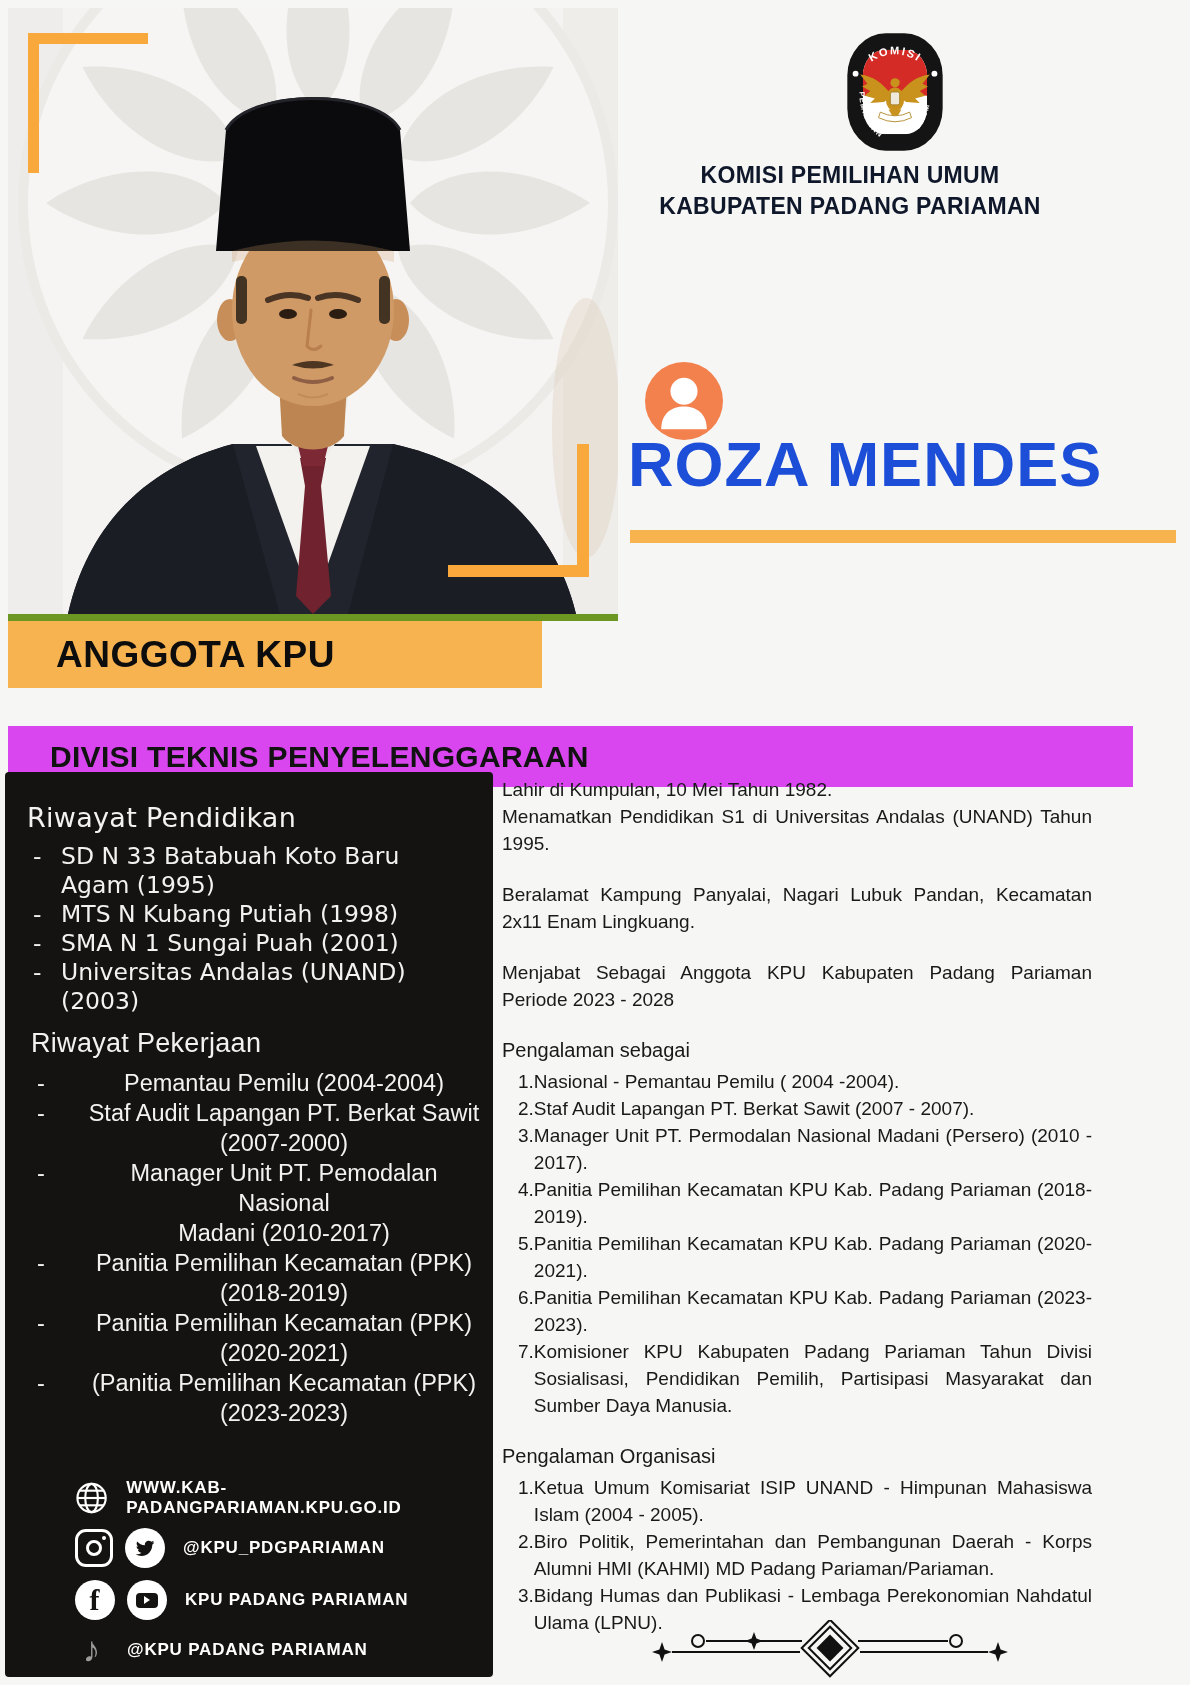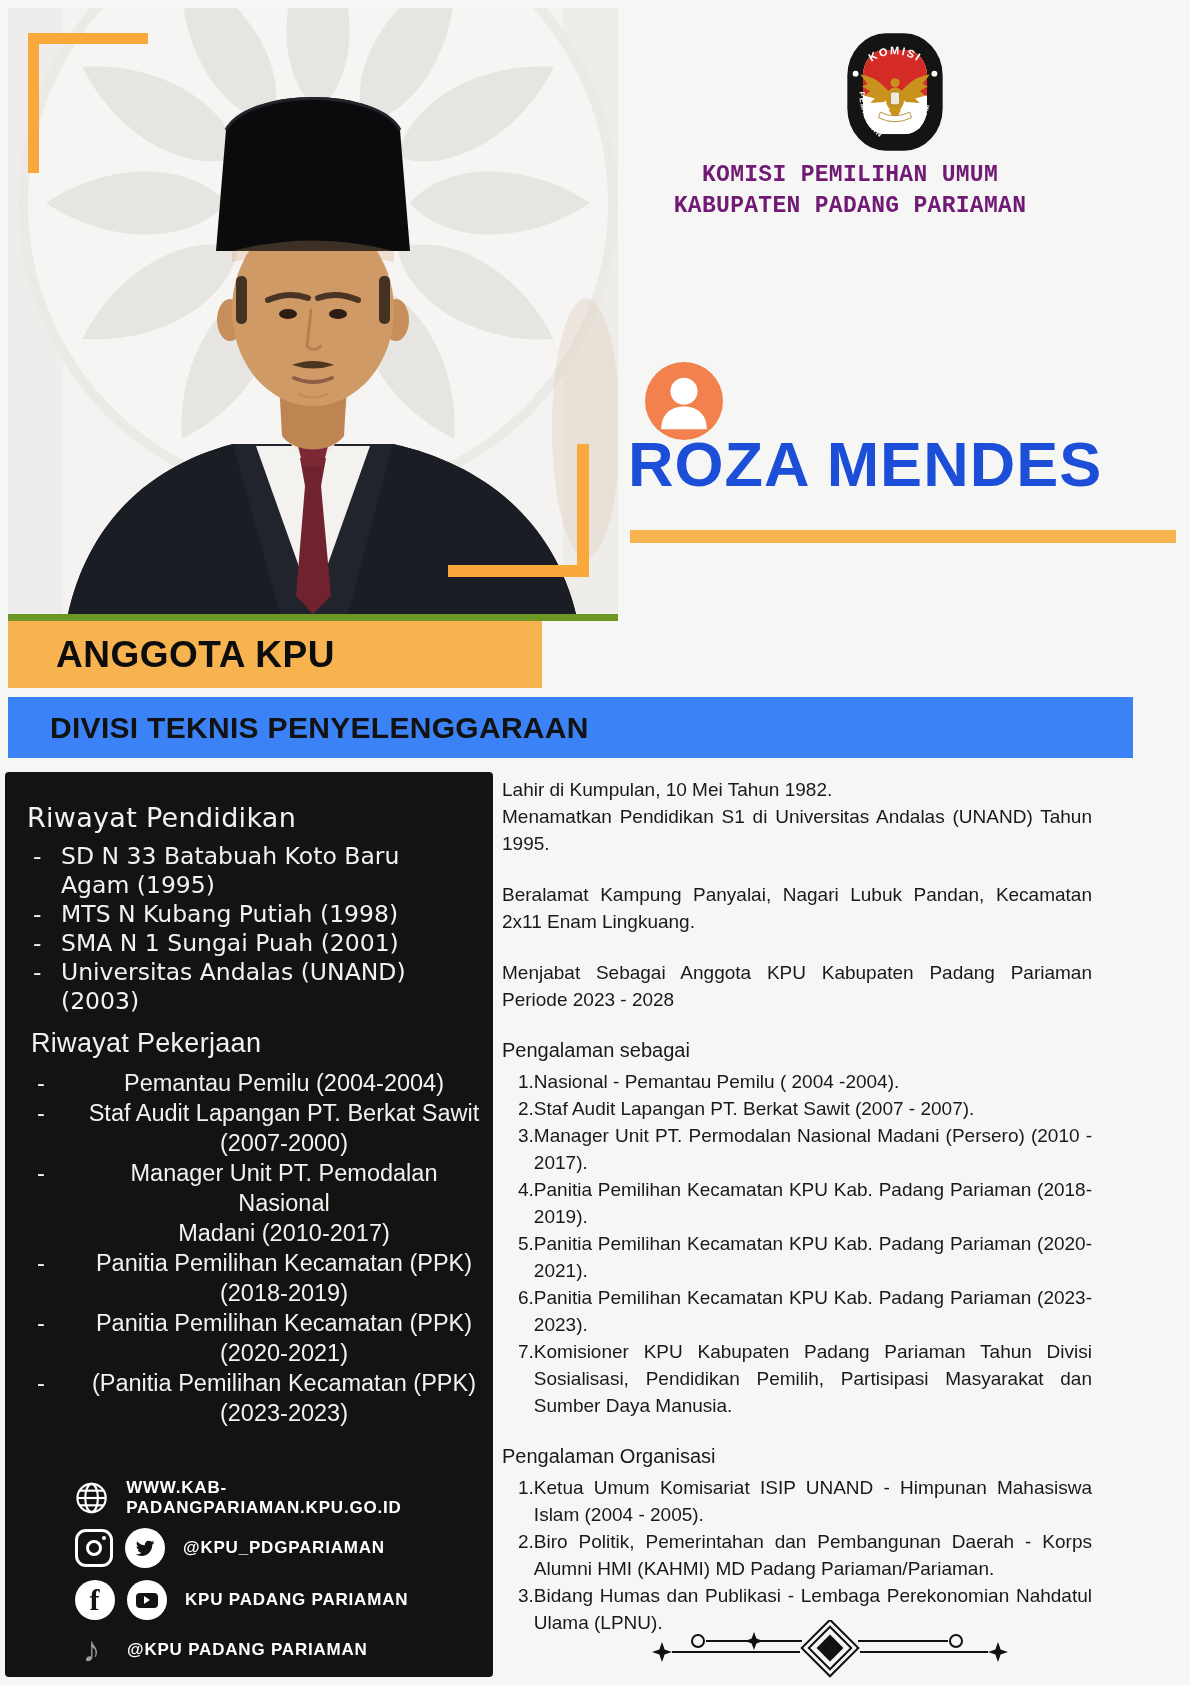--- a/index.html
+++ b/index.html
@@ -9,33 +9,33 @@
   .abs{position:absolute;}
 
   
   .photo{left:8px;top:8px;width:610px;height:606px;overflow:hidden;background:#f4f3f1;}
   .green-strip{left:8px;top:614px;width:610px;height:7px;background:#6D9723;}
   .bracket-tl{left:28px;top:33px;width:120px;height:140px;border-left:11px solid #F9A93B;border-top:11px solid #F9A93B;}
   .bracket-br{left:448px;top:444px;width:141px;height:133px;border-right:12px solid #F9A93B;border-bottom:12px solid #F9A93B;}
 
   
   .org-name{left:610px;top:160px;width:480px;text-align:center;font-weight:bold;
-            font-size:23px;line-height:31px;letter-spacing:.3px;color:#701a75;font-family:Liberation Mono, monospace;}
+            font-size:23px;line-height:31px;letter-spacing:.3px;color:#0f172a;}
   .logo{left:840px;top:26px;width:110px;height:132px;}
 
   
   .person-badge{left:645px;top:362px;width:78px;height:78px;}
   .big-name{left:628px;top:418px;width:562px;font-size:63px;line-height:92px;font-weight:bold;
             letter-spacing:1px;color:#1d4ed8;white-space:nowrap;}
   .name-underline{left:630px;top:530px;width:546px;height:13px;background:#F7B44E;}
 
   
   .banner-role{left:8px;top:621px;width:534px;height:67px;background:#F8B351;
                font-size:37px;font-weight:bold;line-height:67px;padding-left:48px;color:#0d0d0d;letter-spacing:.5px;}
-  .banner-div{left:8px;top:697px;width:1125px;height:61px;background:#3b82f6;
+  .banner-div{left:8px;top:726px;width:1125px;height:61px;background:#d946ef;
               font-size:30px;font-weight:bold;line-height:61px;padding-left:42px;color:#121212;letter-spacing:.3px;}
 
   
   .panel{left:5px;top:772px;width:488px;height:905px;background:#151311;border-radius:4px;color:#f2f2f1;}
   .panel .sec-title{position:absolute;font-size:27px;letter-spacing:.3px;}
   .edu-title{left:22px;top:30px;font-family:"DejaVu Sans",sans-serif;}
   .work-title{left:26px;top:256px;font-family:"Liberation Sans",sans-serif;font-size:26px;}
   .dash-list{position:absolute;margin:0;padding:0;list-style:none;width:458px;}
   .dash-list li{position:relative;white-space:pre-line;}
   .edu-list{left:22px;top:70px;font-family:"DejaVu Sans",sans-serif;font-size:23.5px;line-height:29px;}

